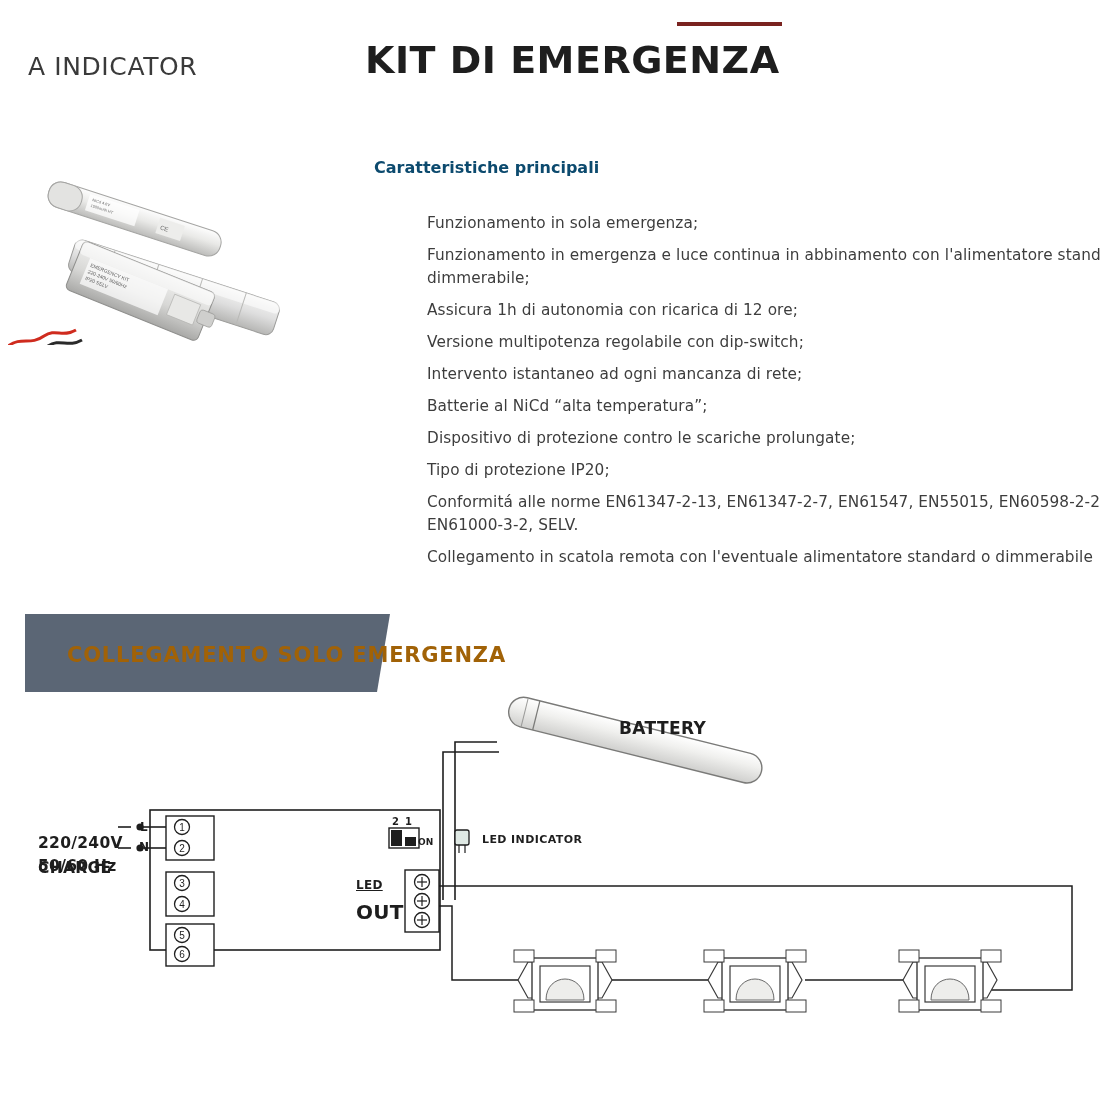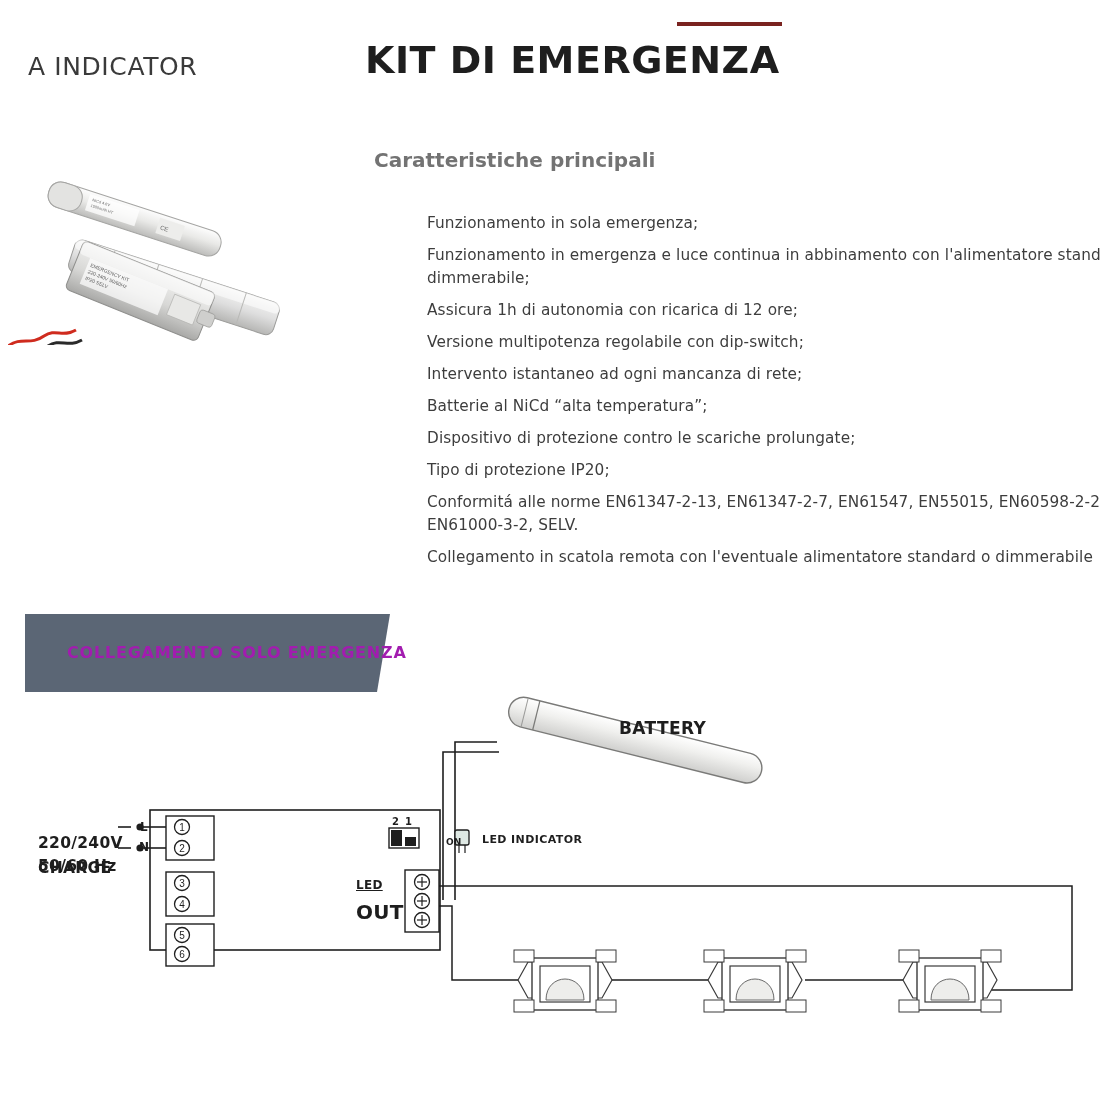--- a/index.html
+++ b/index.html
@@ -51,24 +51,24 @@
     left: 8px;
     top: 160px;
     width: 330px;
     height: 185px;
   }
 
   
   .features-title {
     position: absolute;
     left: 374px;
-    top: 148px;
-    font-size: 20px;
+    top: 158px;
+    font-size: 16px;
     font-weight: bold;
-    color: #737373;
+    color: #0c4a6e;
   }
   .features-list {
     position: absolute;
     left: 387px;
     top: 196px;
     width: 715px;
   }
   .features-list li {
     list-style: none;
     font-size: 15.3px;
@@ -81,23 +81,23 @@
     position: absolute;
     left: 25px;
     top: 614px;
     width: 365px;
     height: 78px;
   }
   .banner-label {
     position: absolute;
     left: 67px;
     top: 643px;
-    font-size: 16px;
+    font-size: 21px;
     font-weight: bold;
-    color: #a21caf;
+    color: #a16207;
     letter-spacing: 0.8px;
   }
 
   
   .diagram {
     position: absolute;
     left: 0;
     top: 690px;
     width: 1100px;
     height: 400px;
@@ -112,21 +112,21 @@
   .lbl-led-ind { left: 482px; top: 833px; font-size: 11px; font-weight: bold; letter-spacing: 0.4px;}
   .lbl-charge  { left: 38px;  top: 811px; font-size: 15.5px; font-weight: bold; letter-spacing: 0.3px; margin-top: 48px;}
   .lbl-volt    { left: 38px;  top: 834px; font-size: 15.5px; font-weight: bold; letter-spacing: 0.3px;}
   .lbl-hz      { left: 38px;  top: 857px; font-size: 15.5px; font-weight: bold; letter-spacing: 0.3px;}
   .lbl-L       { left: 140px; top: 820px; font-size: 12px; font-weight: bold;}
   .lbl-N       { left: 139px; top: 840px; font-size: 12px; font-weight: bold;}
   .lbl-led-out1{ left: 356px; top: 878px; font-size: 12px; font-weight: bold; letter-spacing: 0.3px; text-decoration: underline;}
   .lbl-led-out2{ left: 356px; top: 900px; font-size: 20px; font-weight: bold; letter-spacing: 0.3px;}
   .lbl-dip2    { left: 392px; top: 816px; font-size: 10px; font-weight: bold;}
   .lbl-dip1    { left: 405px; top: 816px; font-size: 10px; font-weight: bold;}
-  .lbl-on      { left: 418px; top: 837px; font-size: 9px;  font-weight: bold; margin-left: 28px;}
+  .lbl-on      { left: 418px; top: 837px; font-size: 9px;  font-weight: bold;}
 </style>
 </head>
 <body>
 
 <div class="top-rule"></div>
 <div class="a-richiesta">A INDICATOR</div>
 <div class="main-title">KIT DI EMERGENZA</div>
 
 <svg class="photo" viewBox="0 0 330 185" xmlns="http://www.w3.org/2000/svg">
   <defs>

